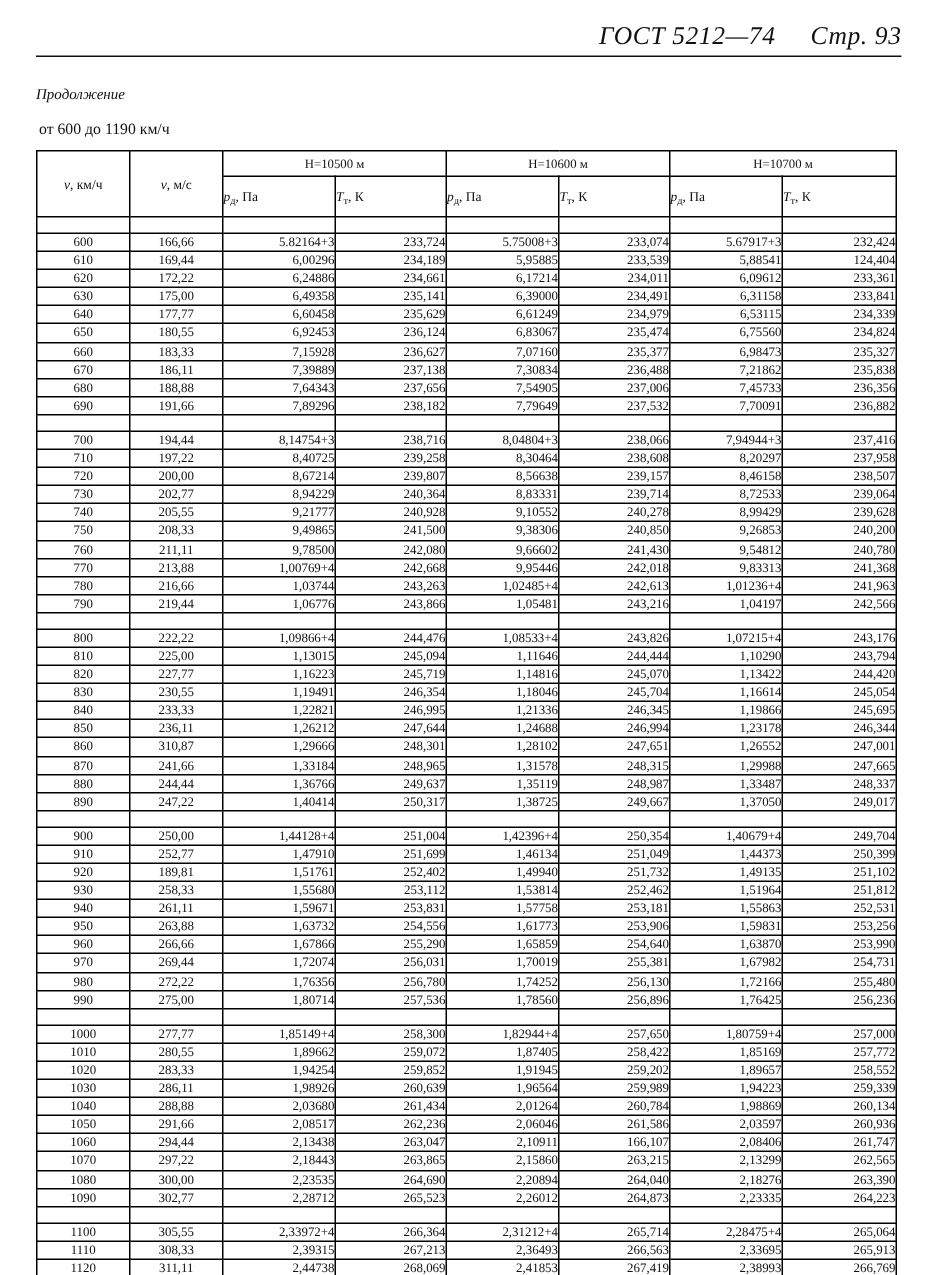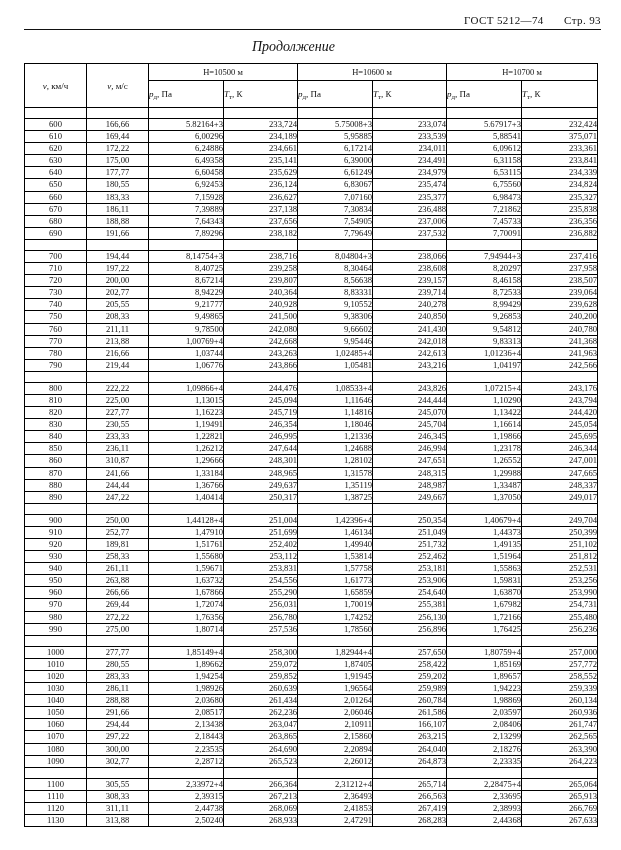--- a/index.html
+++ b/index.html
@@ -22,28 +22,29 @@
     padding: 14px 20px 0 24px;
   }
   .header {
     display: flex;
     justify-content: flex-end;
     align-items: baseline;
     border-bottom: 1.6px solid #111;
     padding-bottom: 3px;
   }
   .header-text {
-    font-size: 11px;
+    font-size: 17px;
     letter-spacing: 0.4px;
     white-space: nowrap;
+    font-style: italic;
   }
   .continued {
-    margin-top: 9px;
-    text-align: center;
-    font-size: 14px;
+    margin-top: 20px;
+    text-align: left;
+    font-size: 10px;
     font-style: italic;
     padding-right: 38px;
   }
   .range {
     margin-top: 12px;
     font-size: 10.5px;
     padding-left: 2px;
   }
   table.data {
     margin-top: 8px;
@@ -106,20 +107,21 @@
   <div class="header">
     <div class="header-text">
       <span>ГОСТ 5212—74</span>
       <span style="display:inline-block;width:14px"></span>
       <span>Стр. 93</span>
     </div>
   </div>
 
   <div class="continued">Продолжение</div>
 
+  <div class="range">от 600 до 1190 км/ч</div>
 
   <table class="data">
     <colgroup>
       <col style="width:62px">
       <col style="width:62px">
       <col style="width:75px">
       <col style="width:74px">
       <col style="width:75px">
       <col style="width:74px">
       <col style="width:75px">
@@ -168,21 +170,21 @@
           <td class="cell c-n">232,424</td>
         </tr>
         <tr>
           <td class="cell c-v">610</td>
           <td class="cell c-v">169,44</td>
           <td class="cell c-n">6,00296</td>
           <td class="cell c-n">234,189</td>
           <td class="cell c-n">5,95885</td>
           <td class="cell c-n">233,539</td>
           <td class="cell c-n">5,88541</td>
-          <td class="cell c-n">375,071</td>
+          <td class="cell c-n">124,404</td>
         </tr>
         <tr>
           <td class="cell c-v">620</td>
           <td class="cell c-v">172,22</td>
           <td class="cell c-n">6,24886</td>
           <td class="cell c-n">234,661</td>
           <td class="cell c-n">6,17214</td>
           <td class="cell c-n">234,011</td>
           <td class="cell c-n">6,09612</td>
           <td class="cell c-n">233,361</td>

